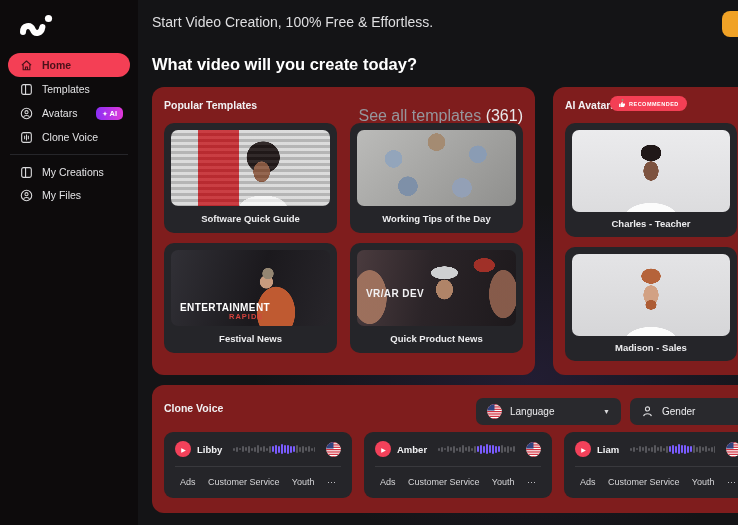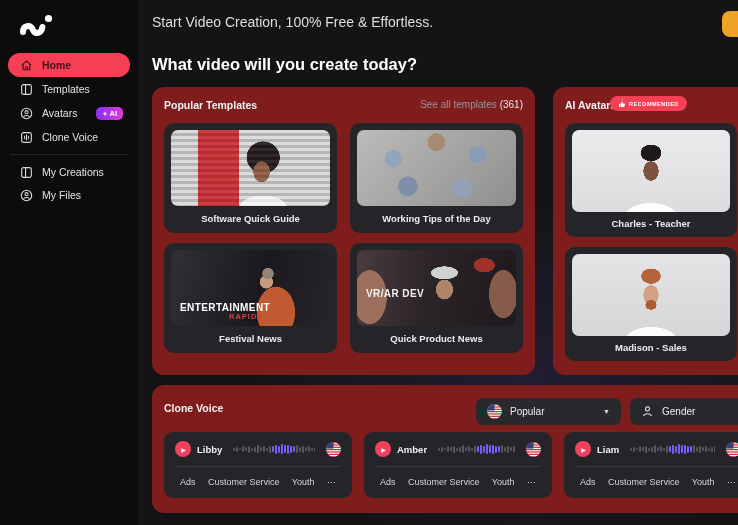--- a/index.html
+++ b/index.html
@@ -31,21 +31,21 @@
     border-radius:8px; z-index:3; cursor:pointer; }
 
   .page-heading { position:absolute; left:152px; top:55px; font-size:16.5px; font-weight:bold; color:#fff; z-index:1; }
 
   
   .panel { position:absolute; background:#7f1d1d; border-radius:12px; z-index:1; overflow:hidden; }
   #panel-templates { left:152px; top:87px; width:383px; height:288px; }
   #panel-avatars   { left:553px; top:87px; width:196px; height:288px; }
   #panel-voice     { left:152px; top:385px; width:600px; height:128px; }
   .panel-title { position:absolute; left:12px; top:12px; font-size:10.5px; font-weight:bold; color:#f1f1f3; }
-  .see-all { position:absolute; right:12px; top:12px; font-size:10px; color:#96969c; cursor:pointer; }
+  .see-all { position:absolute; right:12px; top:20px; font-size:16px; color:#96969c; cursor:pointer; }
   .see-all b { color:#e9e9eb; font-weight:normal; }
 
   
   .tcard { position:absolute; width:173px; height:110px; background:#252529; border-radius:10px; cursor:pointer; }
   .tcard .img { position:relative; margin:7px 7px 0; height:76px; border-radius:7px; overflow:hidden; }
   .tcard .ttl { margin-top:7px; text-align:center; font-size:9.5px; font-weight:bold; color:#ededef; }
   .img-a { background:
     repeating-linear-gradient(180deg, rgba(255,255,255,.07) 0 3px, rgba(0,0,0,.06) 3px 6px),
     radial-gradient(ellipse 34px 18px at 58% 103%, #f4f4f4 0 70%, transparent 71%),
     radial-gradient(ellipse 12px 15px at 57% 55%, #8c5b43 0 68%, transparent 70%),
@@ -263,21 +263,21 @@
     </div>
   </div>
 
   <div class="panel" id="panel-voice">
     <div class="panel-title">Clone Voice</div>
 
     <div class="dd" id="dd-language">
       <svg class="flag">
           <use href="#sym-flag-us"></use>
         </svg>
-      <span>Popular</span>
+      <span>Language</span>
       <span class="caret">▼</span>
     </div>
     <div class="dd" id="dd-gender">
       <svg width="13" height="13" viewBox="0 0 14 14" style="color:#d9d9db">
         <circle cx="7" cy="4.2" r="2.2" fill="none" stroke="currentColor" stroke-width="1.2"></circle>
         <path d="M2.8 12 c.7-3.4 7.7-3.4 8.4 0" fill="none" stroke="currentColor" stroke-width="1.2"></path>
       </svg>
       <span>Gender</span>
     </div>
 

